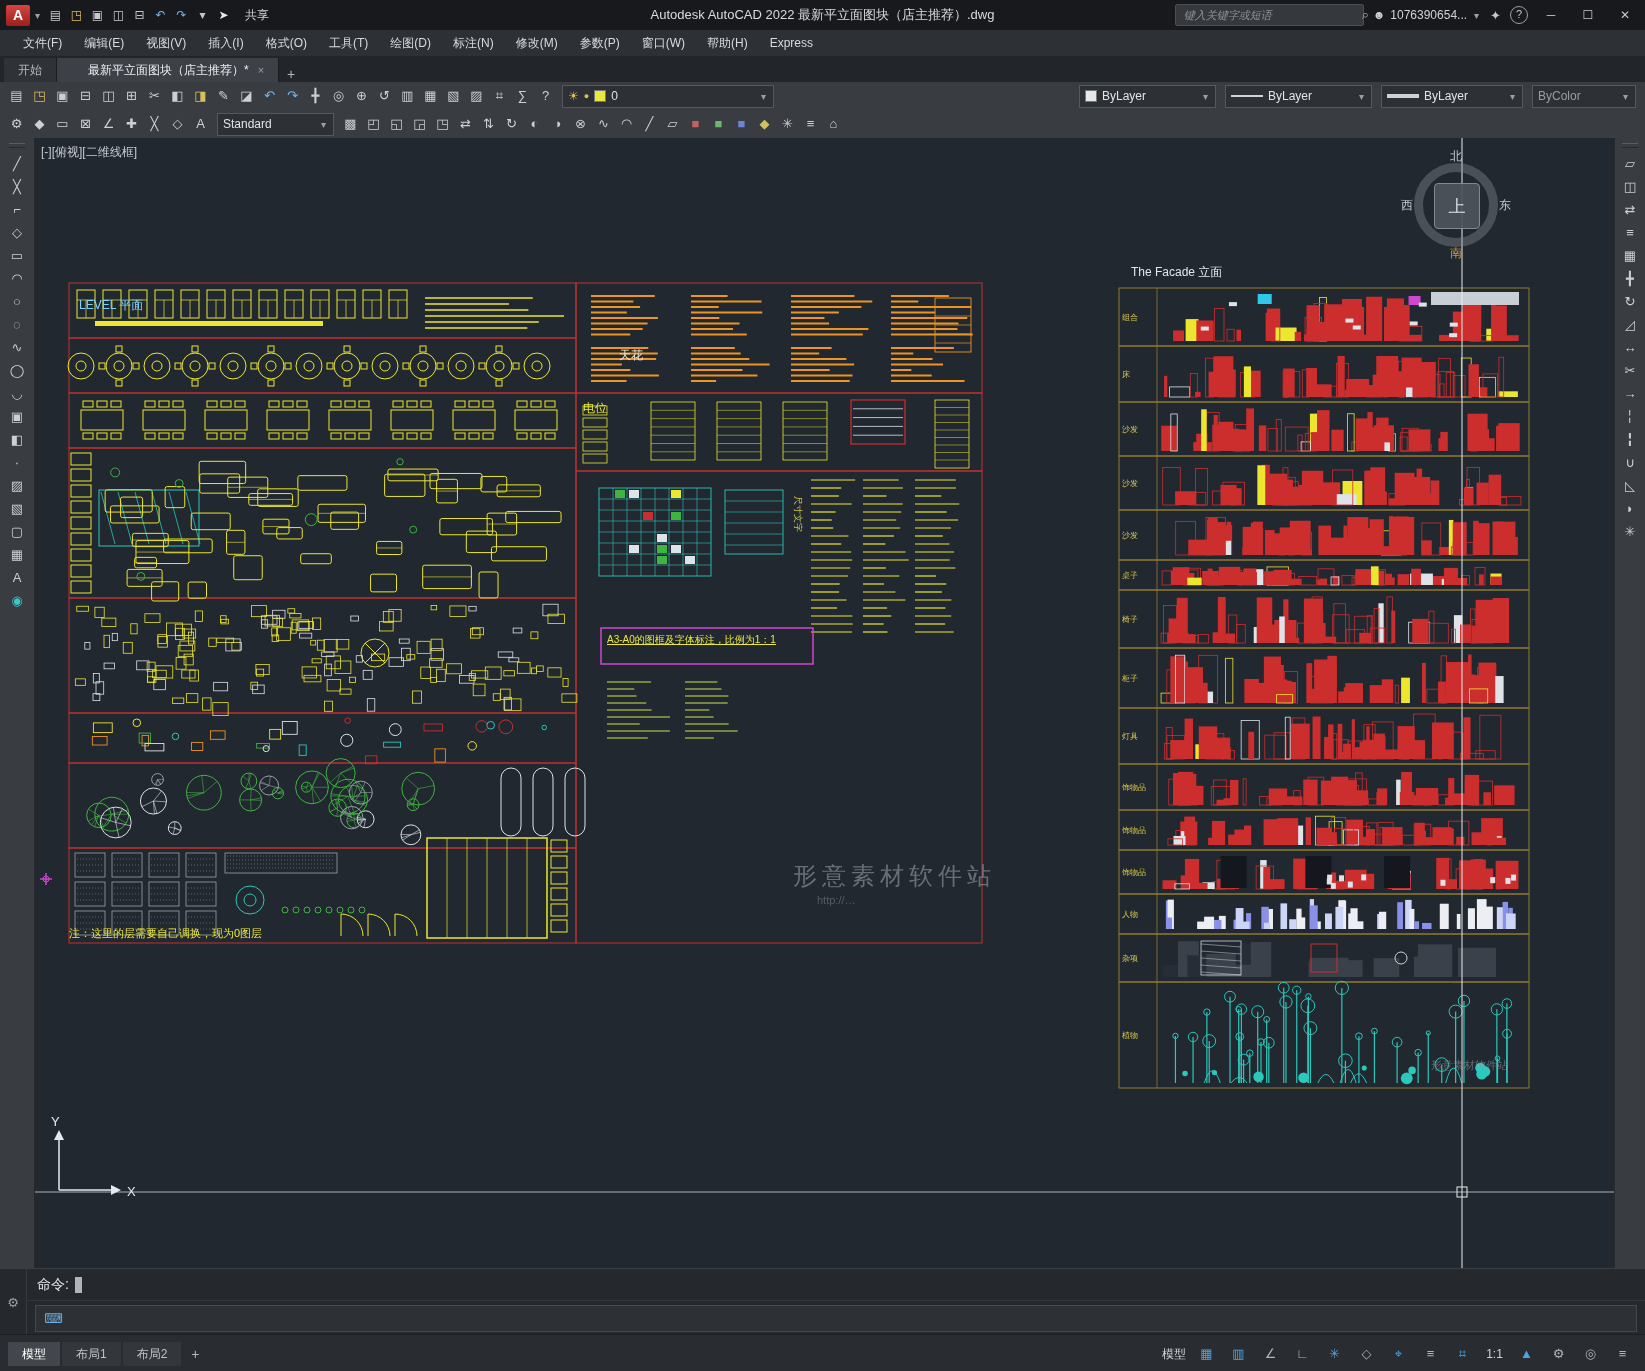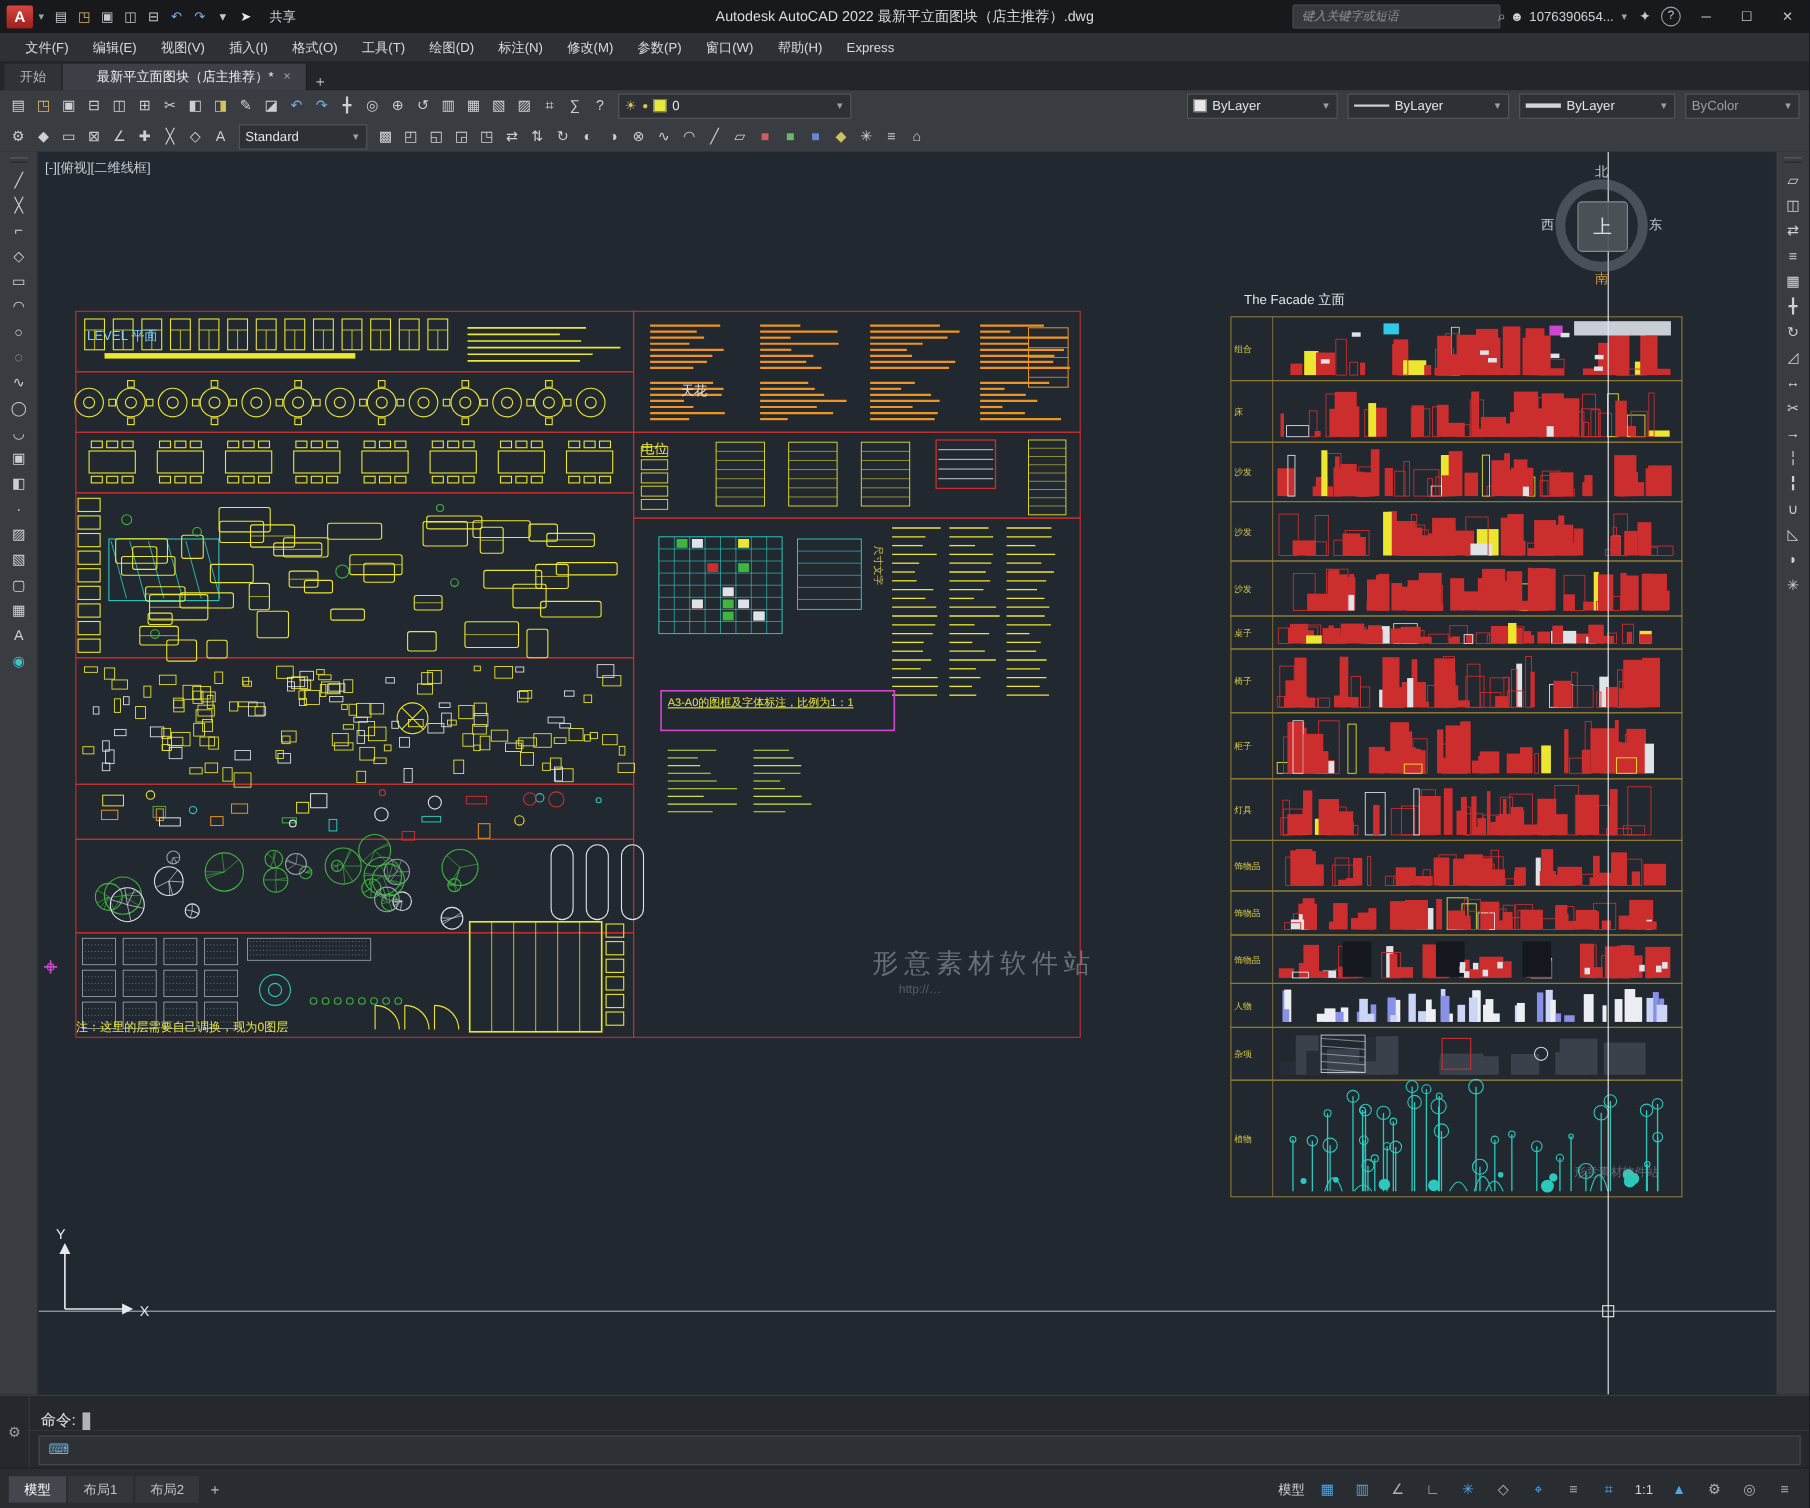--- a/index.html
+++ b/index.html
@@ -76,21 +76,21 @@
   .vc-label{position:absolute;font-size:12px;color:#d2d6db;}
   .vc-n{top:-1px;left:50%;transform:translateX(-50%);}
   .vc-s{bottom:-1px;left:50%;transform:translateX(-50%);color:#e8a23a;}
   .vc-w{left:1px;top:50%;transform:translateY(-50%);}
   .vc-e{right:1px;top:50%;transform:translateY(-50%);}
 
   
   .cmdline{position:absolute;top:1268px;left:0;right:0;height:66px;background:#25282c;border-top:1px solid #3a3d42;display:flex;}
   .cmd-grip{width:26px;display:flex;align-items:center;justify-content:center;color:#9aa0a6;border-right:1px solid #36393d;font-size:13px;}
   .cmd-body{flex:1;display:flex;flex-direction:column;}
-  .cmd-row1{height:31px;display:flex;align-items:flex-end;padding-left:10px;color:#e2e5e8;font-size:14px;border-bottom:1px solid #32353a;gap:2px;}
+  .cmd-row1{height:31px;display:flex;align-items:center;padding-left:10px;color:#e2e5e8;font-size:14px;border-bottom:1px solid #32353a;gap:2px;}
   .cursorbar{width:7px;height:16px;background:#aeb4ba;margin-left:4px;}
   .cmd-row2{flex:1;display:flex;align-items:center;padding:3px 8px;}
   .cmd-input{flex:1;height:25px;background:#2d3034;border:1px solid #45494e;display:flex;align-items:center;gap:8px;padding:0 8px;}
   .cmd-input input{flex:1;background:transparent;border:0;outline:0;color:#c8ccd0;font-size:14px;}
   .cmd-input input::placeholder{color:#858b92;}
   .cmdico{color:#6fb0e0;font-size:13px;}
 
   
   .statusbar{position:absolute;top:1334px;left:0;right:0;height:37px;background:#292c30;display:flex;align-items:center;padding:0 8px;border-top:1px solid #1d1f22;}
   .ltab{padding:0 14px;line-height:24px;background:#33363b;margin-right:2px;color:#bfc3c8;font-size:12px;}

